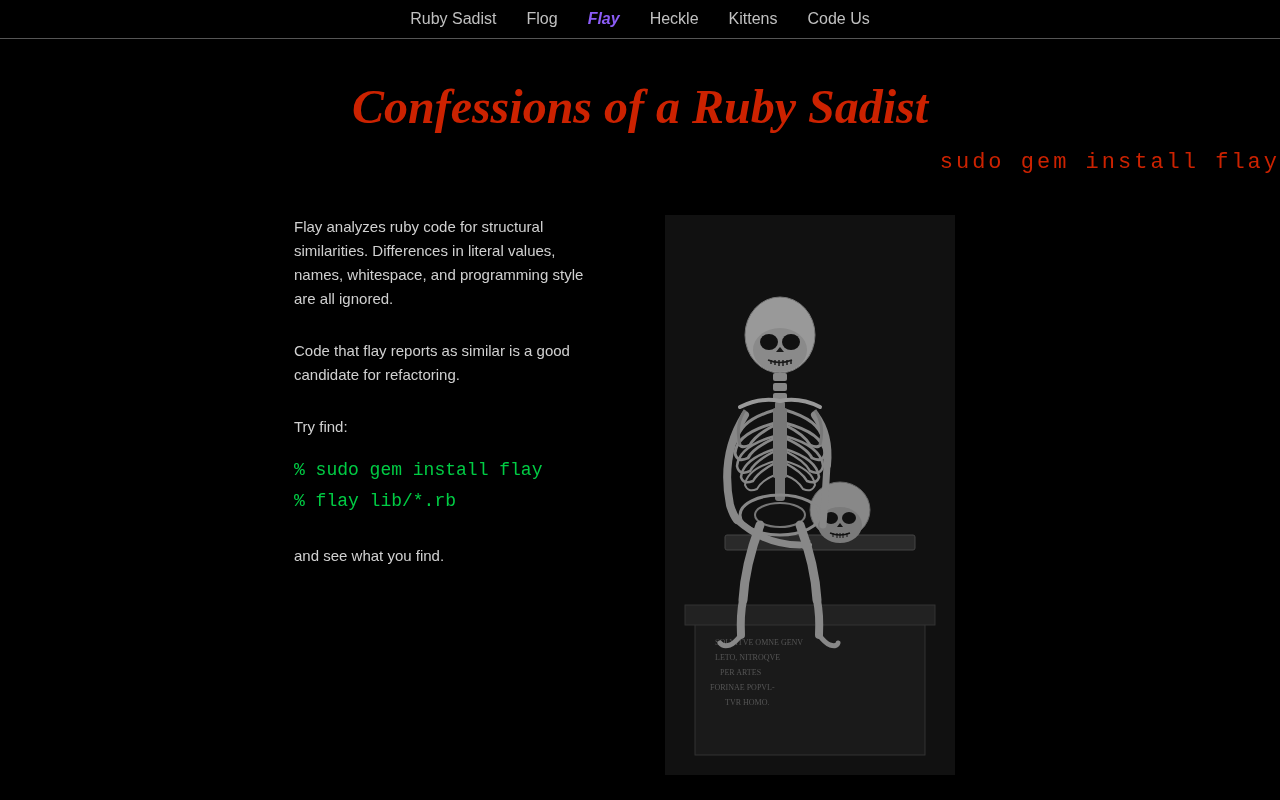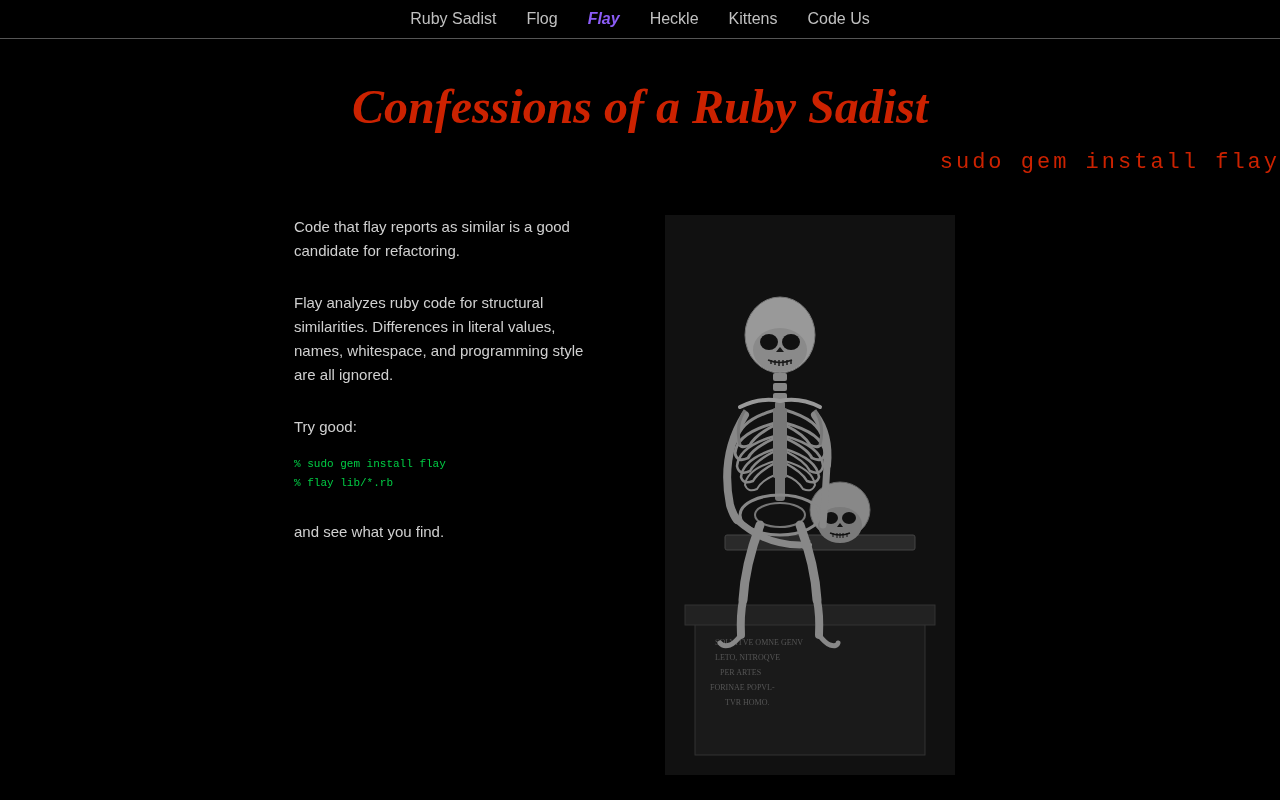--- a/index.html
+++ b/index.html
@@ -77,21 +77,21 @@
       margin-bottom: 28px;
     }
 
     .text-column .try-this {
       margin-bottom: 16px;
     }
 
     .code-block {
       color: #00cc44;
       font-family: 'Courier New', monospace;
-      font-size: 11px;
+      font-size: 18px;
       line-height: 1.7;
       margin-bottom: 28px;
     }
 
     .image-column {
       flex: 1;
       display: flex;
       justify-content: center;
       align-items: flex-start;
     }
@@ -119,23 +119,23 @@
   <a href="#">Heckle</a>
   <a href="#">Kittens</a>
   <a href="#">Code Us</a>
 </nav>
 
 <h1 class="main-title">Confessions of a Ruby Sadist</h1>
 <div class="subtitle">sudo gem install flay</div>
 
 <div class="content-area">
   <div class="text-column">
+    <p>Flay analyzes ruby code for structural similarities. Differences in literal values, names, whitespace, and programming style are all ignored.</p>
     <p>Code that flay reports as similar is a good candidate for refactoring.</p>
-    <p>Flay analyzes ruby code for structural similarities. Differences in literal values, names, whitespace, and programming style are all ignored.</p>
-    <p class="try-this">Try good:</p>
+    <p class="try-this">Try find:</p>
     <div class="code-block">
       <div>% sudo gem install flay</div>
       <div>% flay lib/*.rb</div>
     </div>
     <p>and see what you find.</p>
   </div>
 
   <div class="image-column">
     <div class="skeleton-image">
       

